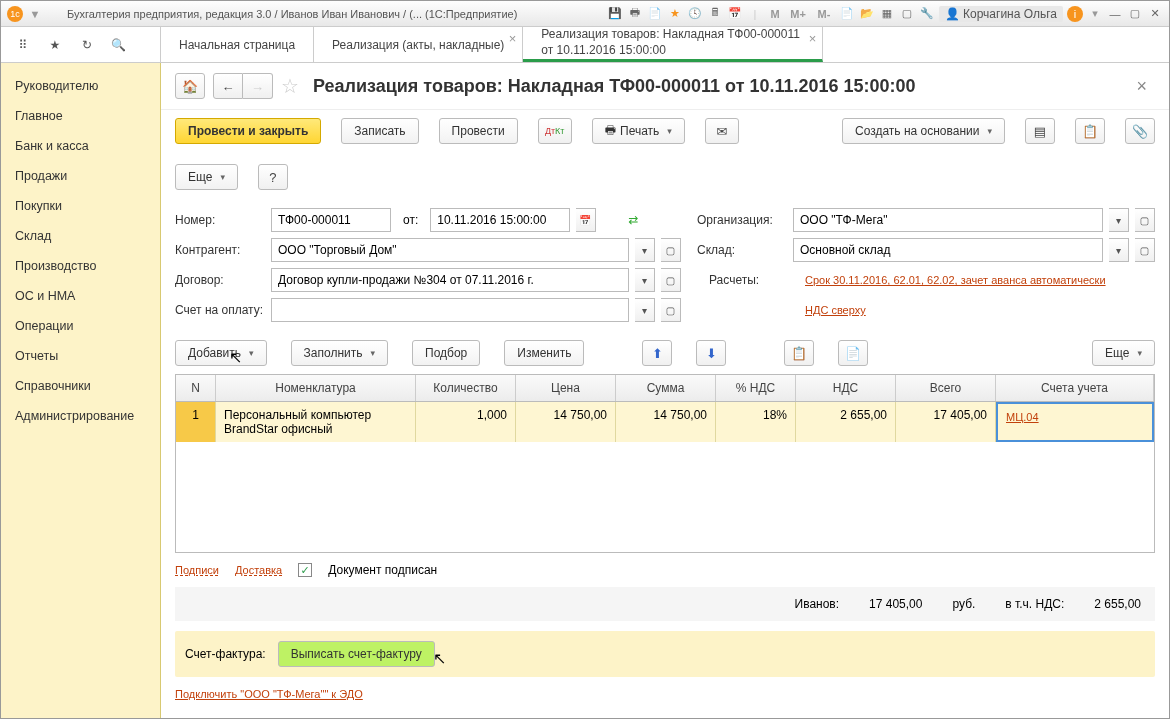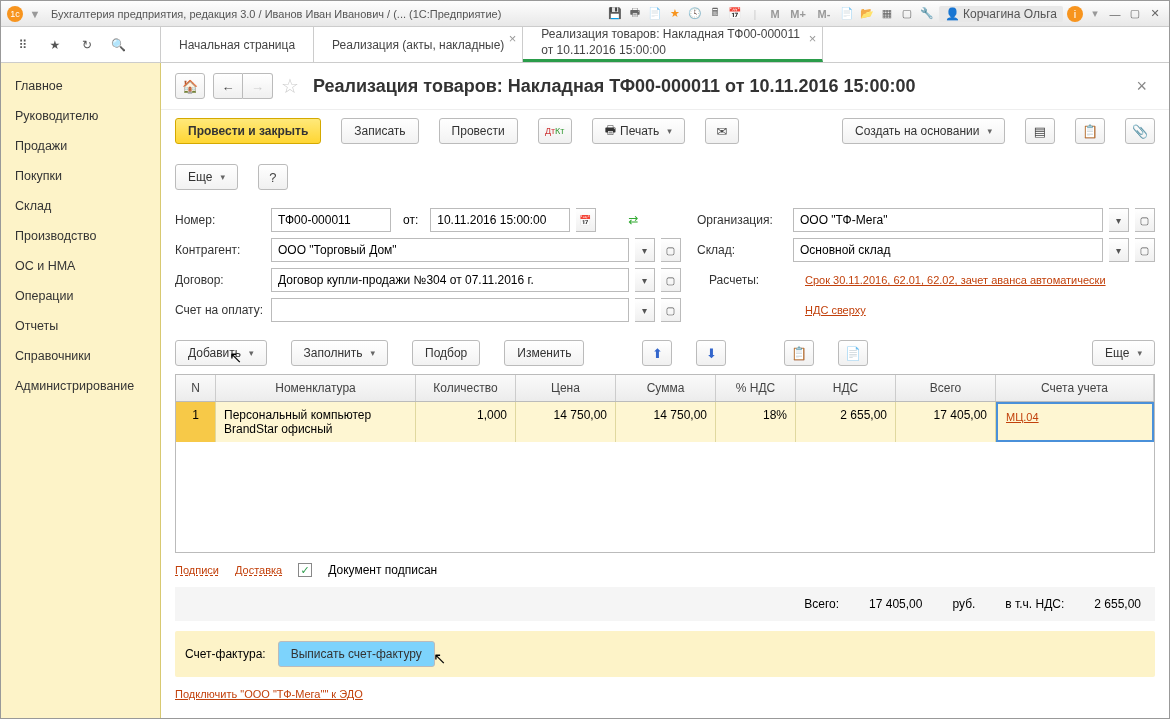--- a/index.html
+++ b/index.html
@@ -1,20 +1,20 @@
 <!DOCTYPE html>
 <html><head>
 <meta charset="utf-8">
 <style>
 *{box-sizing:border-box;margin:0;padding:0;font-family:Arial,sans-serif;font-size:12px}
 body{background:#f0f0f0;overflow:hidden}
 .window{width:1170px;height:719px;background:#fff;border:1px solid #999;display:flex;flex-direction:column}
 .titlebar{height:26px;background:linear-gradient(#fefefe,#e8e8e8);border-bottom:1px solid #ccc;display:flex;align-items:center;padding:0 6px;gap:4px}
 .tb-icon{width:16px;height:16px;display:inline-flex;align-items:center;justify-content:center;font-size:11px}
-.title-text{color:#555;font-size:11px;flex:0 0 auto;margin-left:4px}
+.title-text{color:#555;font-size:11px;flex:0 0 auto;margin-left:20px}
 .titlebar-right{margin-left:auto;display:flex;align-items:center;gap:4px}
 .titlebar-right .tb-icon{cursor:pointer;color:#666}
 .user-badge{background:#e8e8e8;padding:1px 6px;border-radius:2px;color:#555;font-size:11px}
 .toolbar-row{height:36px;border-bottom:1px solid #ccc;display:flex;align-items:stretch}
 .toolbar-icons{width:160px;display:flex;align-items:center;gap:12px;padding:0 12px;border-right:1px solid #ccc}
 .ti{width:20px;height:20px;display:flex;align-items:center;justify-content:center;cursor:pointer;color:#555}
 .tabs{flex:1;display:flex}
 .tab{padding:4px 18px;border-right:1px solid #ccc;display:flex;align-items:center;gap:8px;cursor:pointer;color:#444;font-size:12px;position:relative;min-width:150px}
 .tab.active{border-bottom:3px solid #2a9c4a}
 .tab-close{color:#999;font-size:13px;position:absolute;right:6px;top:4px}
@@ -107,22 +107,23 @@
         </div>
       <div class="tab active" style="max-width:300px">
           <span style="line-height:1.3">Реализация товаров: Накладная ТФ00-000011 от 10.11.2016 15:00:00</span>
           <span class="tab-close">×</span>
         </div>
     </div>
   </div>
 
   <div class="body-row">
     <div class="sidebar">
+      <div class="sb-item">Руководителю</div>
       <div class="sb-item">Главное</div>
-      <div class="sb-item">Руководителю</div>
+      <div class="sb-item">Банк и касса</div>
       <div class="sb-item">Продажи</div>
       <div class="sb-item">Покупки</div>
       <div class="sb-item">Склад</div>
       <div class="sb-item">Производство</div>
       <div class="sb-item">ОС и НМА</div>
       <div class="sb-item">Операции</div>
       <div class="sb-item">Отчеты</div>
       <div class="sb-item">Справочники</div>
       <div class="sb-item">Администрирование</div>
     </div>
@@ -251,30 +252,30 @@
       </div>
 
       <div class="footer-links">
         <span class="link dashed">Подписи</span>
         <span class="link dashed">Доставка</span>
         <span class="chk">✓</span>
         <span>Документ подписан</span>
       </div>
 
       <div class="totals">
-        <span>Всего:</span>
+        <span>Иванов:</span>
         <span style="font-weight:normal">17 405,00</span>
         <span>руб.</span>
         <span>в т.ч. НДС:</span>
         <span>2 655,00</span>
       </div>
 
       <div class="invoice-row" style="position:relative">
         <span>Счет-фактура:</span>
-        <div class="btn" style="background:#7dd3fc">Выписать счет-фактуру</div>
+        <div class="btn" style="background:#bef264">Выписать счет-фактуру</div>
         <span class="cursor" style="left:258px;top:18px">↖</span>
       </div>
 
       <div style="padding:0 14px 8px">
         <span class="link">Подключить "ООО "ТФ-Мега"" к ЭДО</span>
       </div>
 
       <div class="form-row" style="padding:4px 14px 12px">
         <span class="lbl">Комментарий:</span>
         <input class="input" style="width: 330px;">

